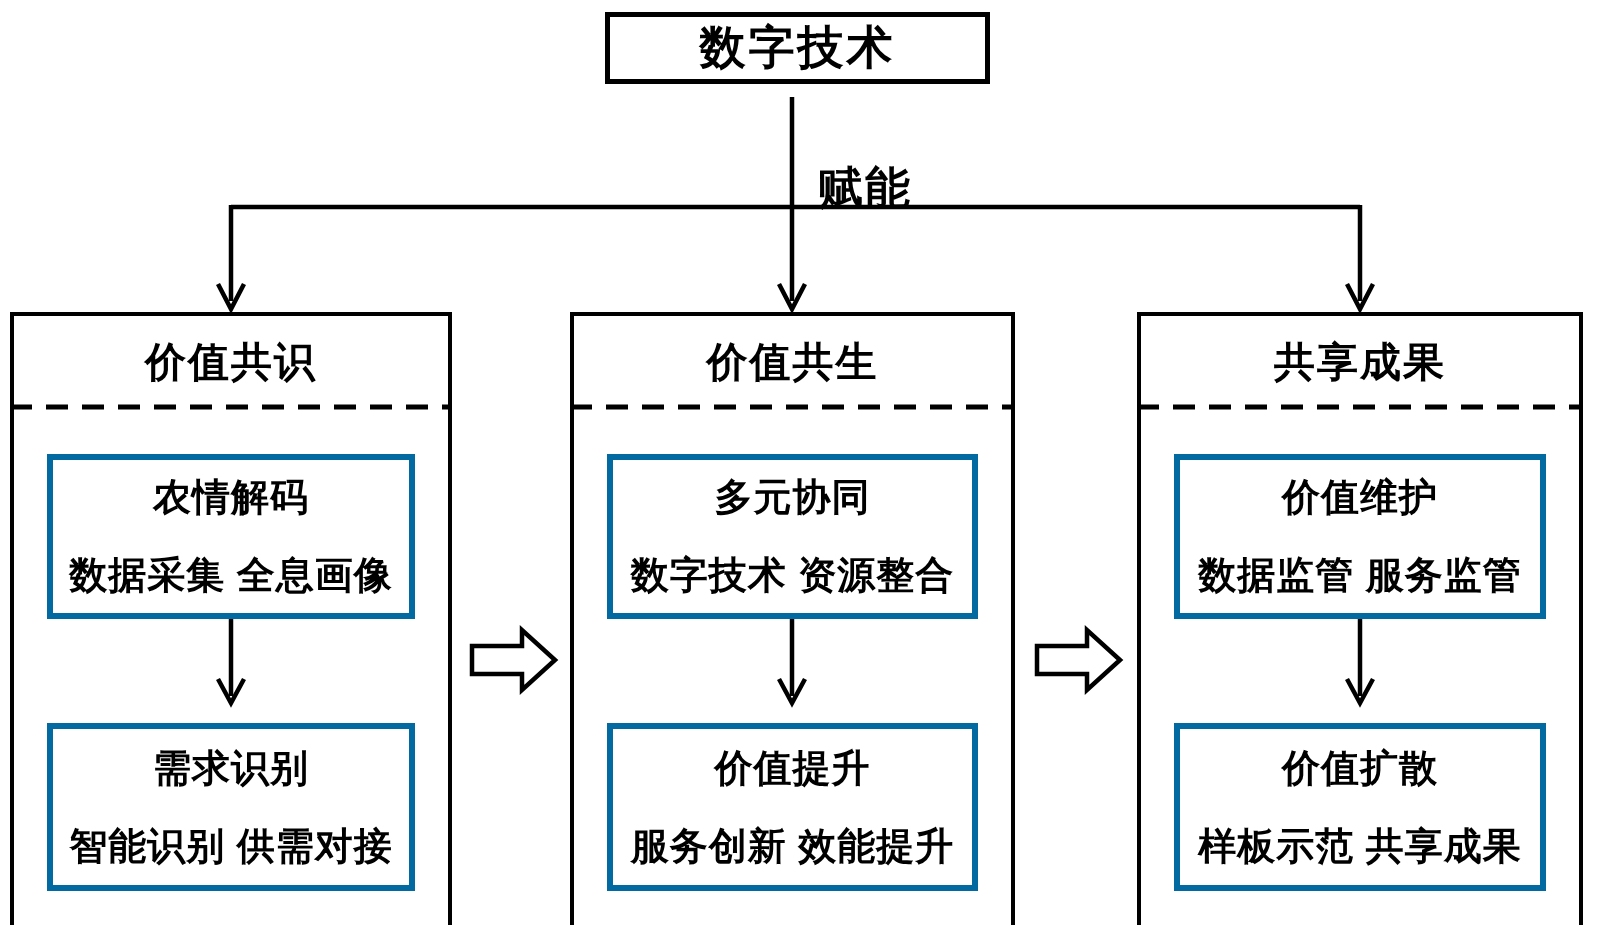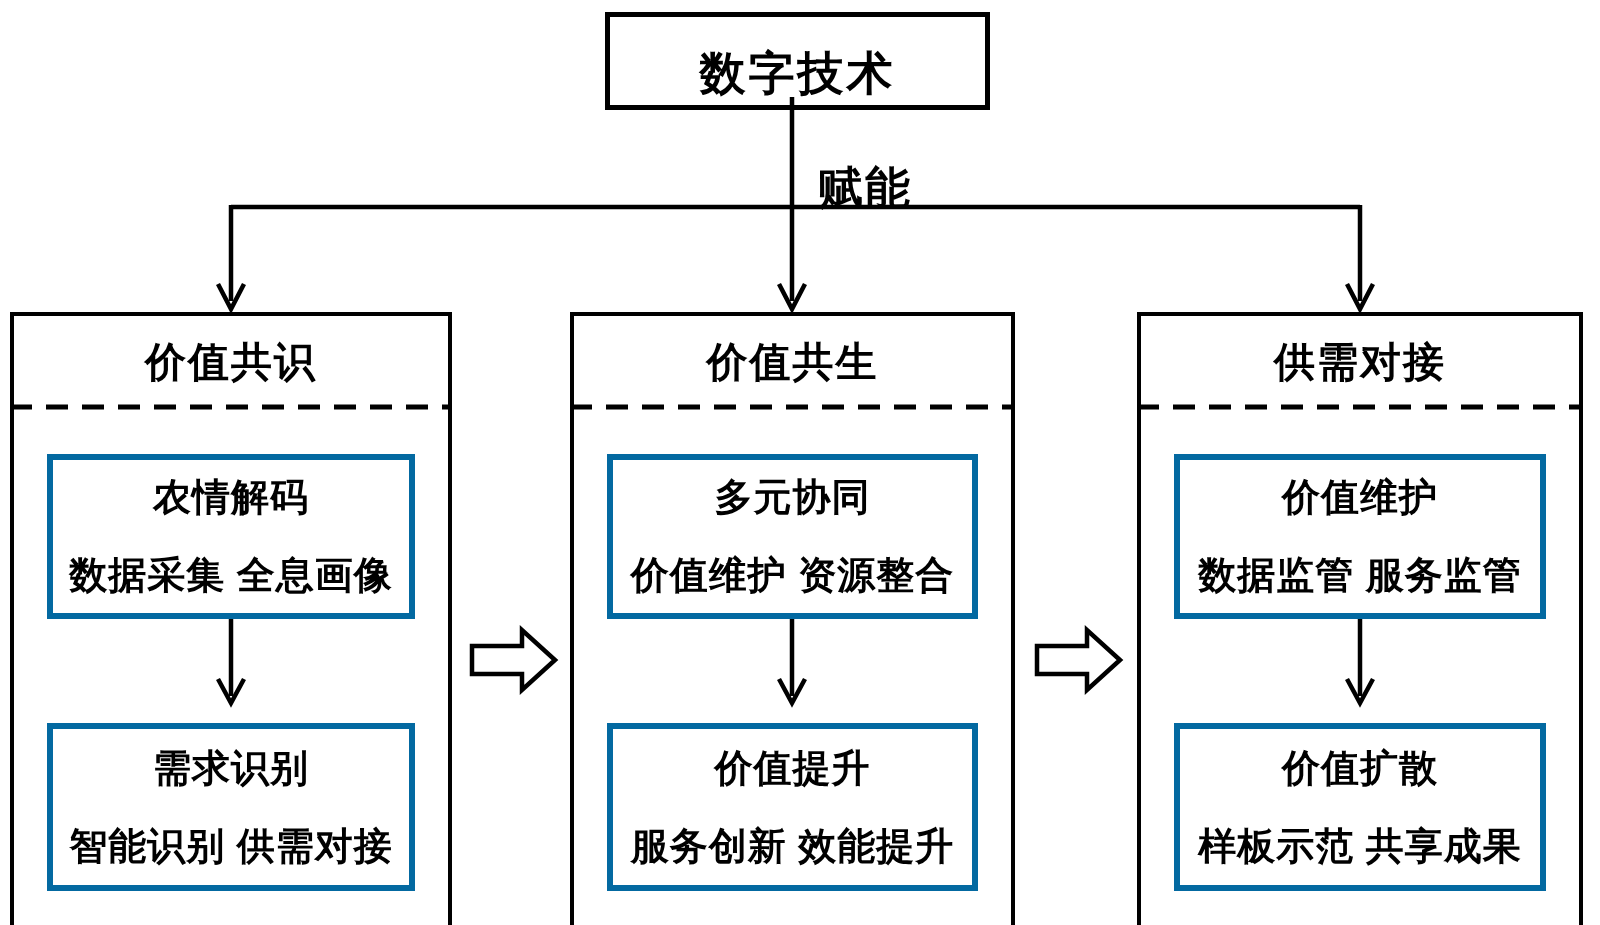--- a/index.html
+++ b/index.html
@@ -18,23 +18,23 @@
     position: absolute; left: 0; top: 0; z-index: 1;
   }
   .box {
     position: absolute;
     background: transparent;
     border: 4px solid #000;
     box-sizing: border-box;
     z-index: 2;
   }
   #top-box {
-    left: 605px; top: 12px; width: 385px; height: 98px;
+    left: 605px; top: 12px; width: 385px; height: 72px;
     border-width: 5px;
-    display: flex; align-items: flex-end; justify-content: center;
+    display: flex; align-items: center; justify-content: center;
     font-size: 46px; letter-spacing: 3px;
   }
   #edge-label {
     position: absolute; left: 818px; top: 124px; z-index: 2;
     font-size: 45px; letter-spacing: 2px; margin-top: 34px;
   }
   .col {
     position: absolute; top: 312px; height: 628px; z-index: 2;
   }
   #col-0 { left: 10px;   width: 442px; }
@@ -107,30 +107,30 @@
     <div class="inner inner-2 box">
       <span>需求识别</span>
       <span>智能识别 供需对接</span>
     </div>
   </div>
 
   <div id="col-1" class="col box">
     <div class="col-title">价值共生</div>
     <div class="inner inner-1 box">
       <span>多元协同</span>
-      <span>价值维护 资源整合</span>
+      <span>数字技术 资源整合</span>
     </div>
     <div class="inner inner-2 box">
       <span>价值提升</span>
       <span>服务创新 效能提升</span>
     </div>
   </div>
 
   <div id="col-2" class="col box">
-    <div class="col-title">供需对接</div>
+    <div class="col-title">共享成果</div>
     <div class="inner inner-2 box">
       <span>价值扩散</span>
       <span>样板示范 共享成果</span>
     </div>
     <div class="inner inner-1 box">
       <span>价值维护</span>
       <span>数据监管 服务监管</span>
     </div>
   </div>
 

